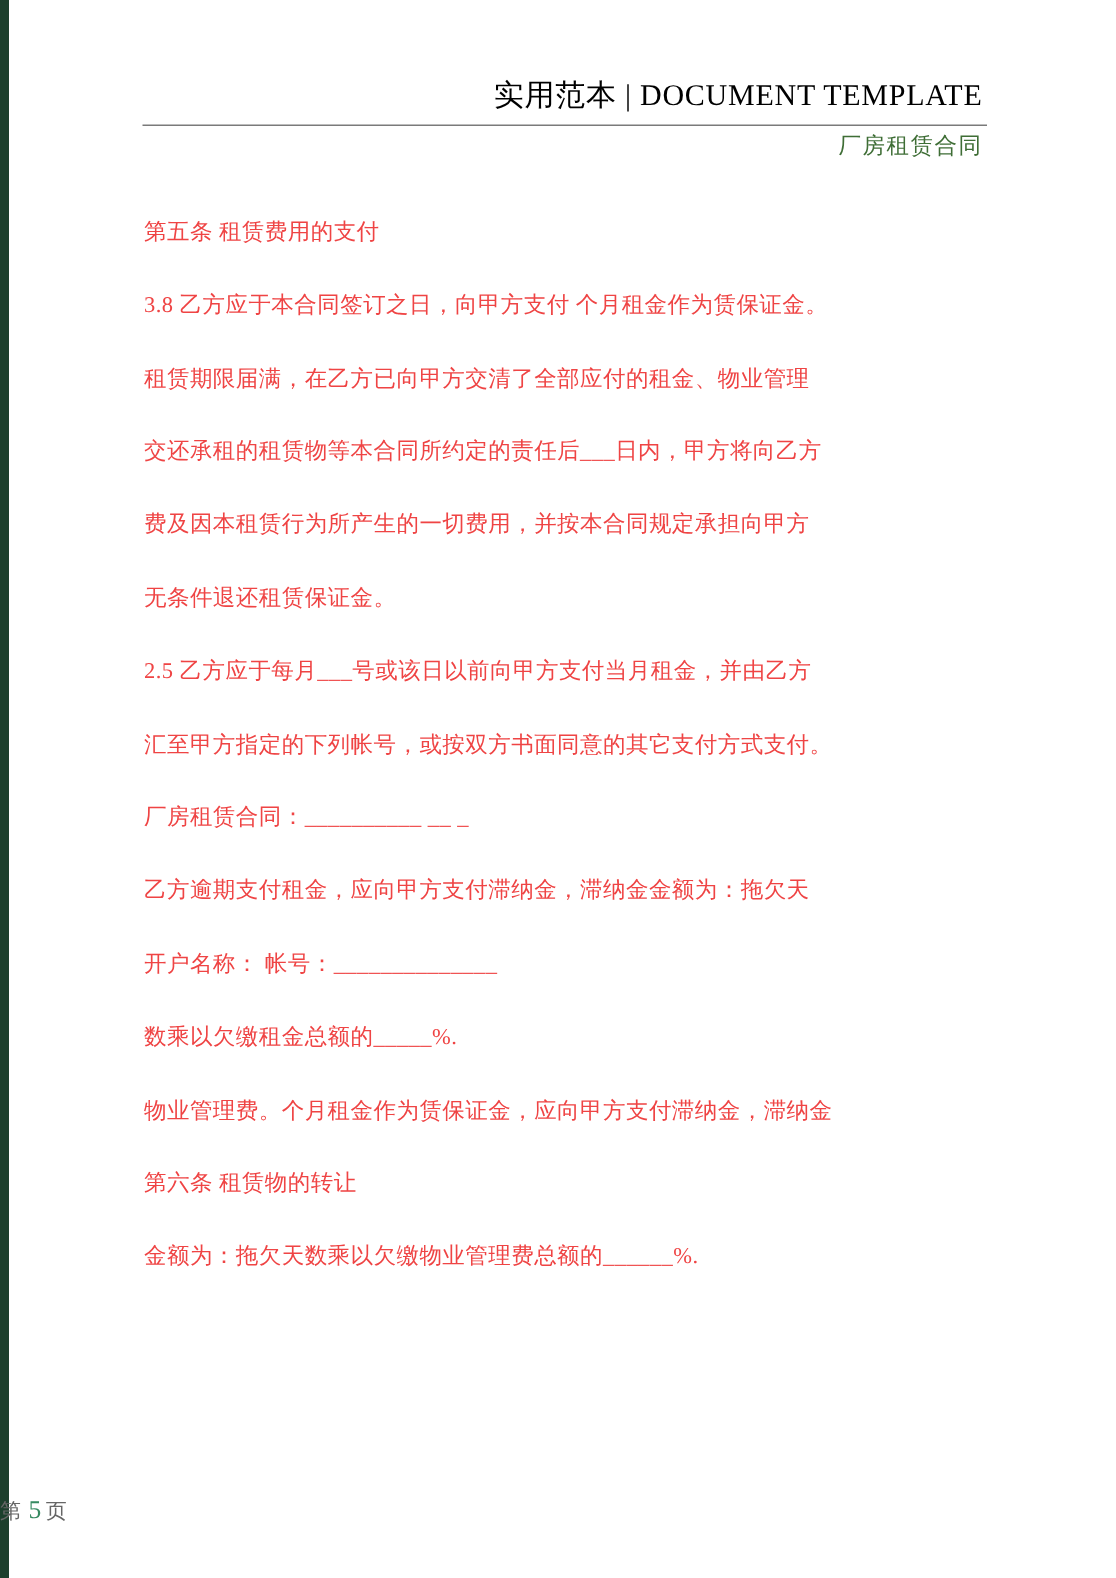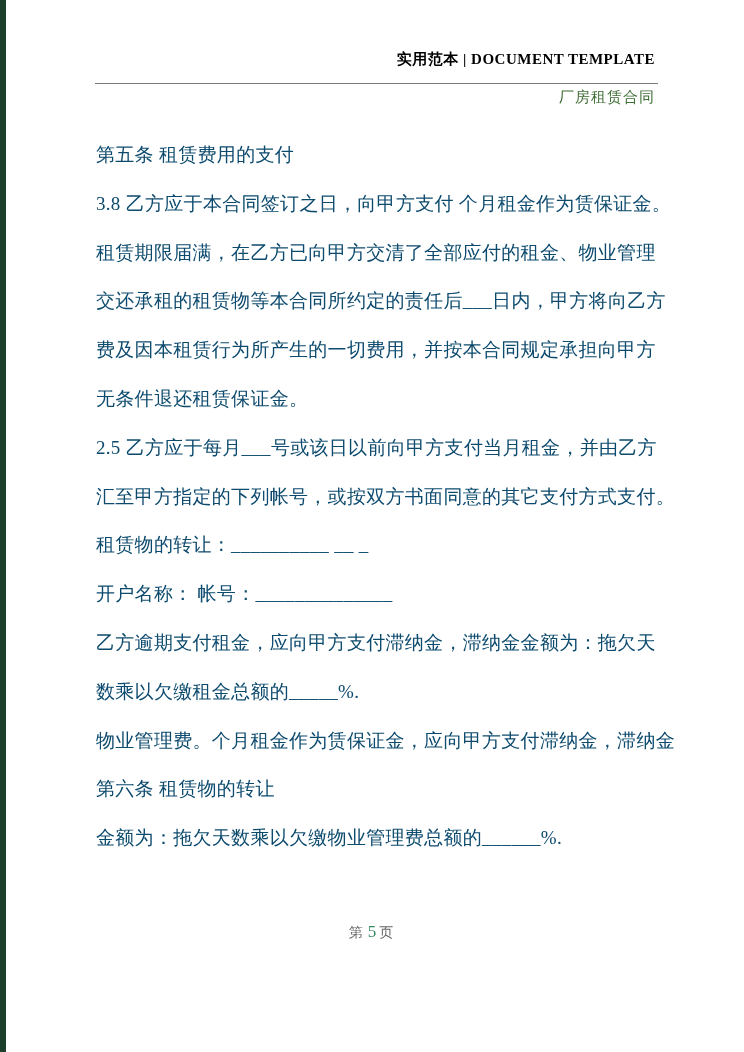--- a/index.html
+++ b/index.html
@@ -20,22 +20,22 @@
     left: 0;
     top: 0;
     width: 6px;
     height: 100%;
     background: #1c3f2c;
   }
   .header-brand {
     position: absolute;
     top: 50px;
     right: 89px;
-    font-size: 15px;
-    font-weight: bold;
+    font-size: 20px;
+    font-weight: normal;
     color: #000000;
     letter-spacing: 0.5px;
     white-space: nowrap;
   }
   .header-rule {
     position: absolute;
     top: 83px;
     left: 95px;
     right: 86px;
     height: 0;
@@ -53,31 +53,31 @@
   }
   .doc-body {
     position: absolute;
     top: 131px;
     left: 96px;
     right: 80px;
   }
   .doc-line {
     height: 48.8px;
     line-height: 48.8px;
-    font-size: 19px;
+    font-size: 15px;
     letter-spacing: 0.3px;
-    color: #0c4a6e;
+    color: #ef4444;
     white-space: nowrap;
   }
   .page-footer {
     position: absolute;
-    top: 922px;
+    top: 997px;
     left: 0;
     width: 100%;
-    text-align: center;
+    text-align: left;
     font-size: 14px;
     color: #666666;
     letter-spacing: 2px;
   }
   .page-footer .page-num {
     font-size: 17px;
     color: #378a62;
     padding: 0 3px;
     letter-spacing: 0;
   }
@@ -97,23 +97,23 @@
 
   <div class="doc-body">
     <div class="doc-line">第五条 租赁费用的支付</div>
     <div class="doc-line">3.8 乙方应于本合同签订之日，向甲方支付 个月租金作为赁保证金。</div>
     <div class="doc-line">租赁期限届满，在乙方已向甲方交清了全部应付的租金、物业管理</div>
     <div class="doc-line">交还承租的租赁物等本合同所约定的责任后___日内，甲方将向乙方</div>
     <div class="doc-line">费及因本租赁行为所产生的一切费用，并按本合同规定承担向甲方</div>
     <div class="doc-line">无条件退还租赁保证金。</div>
     <div class="doc-line">2.5 乙方应于每月___号或该日以前向甲方支付当月租金，并由乙方</div>
     <div class="doc-line">汇至甲方指定的下列帐号，或按双方书面同意的其它支付方式支付。</div>
-    <div class="doc-line">租赁物的转让：__________ __ _</div>
+    <div class="doc-line">厂房租赁合同：__________ __ _</div>
+    <div class="doc-line">乙方逾期支付租金，应向甲方支付滞纳金，滞纳金金额为：拖欠天</div>
     <div class="doc-line">开户名称：  帐号：______________</div>
-    <div class="doc-line">乙方逾期支付租金，应向甲方支付滞纳金，滞纳金金额为：拖欠天</div>
     <div class="doc-line">数乘以欠缴租金总额的_____%.</div>
     <div class="doc-line">物业管理费。个月租金作为赁保证金，应向甲方支付滞纳金，滞纳金</div>
     <div class="doc-line">第六条 租赁物的转让</div>
     <div class="doc-line">金额为：拖欠天数乘以欠缴物业管理费总额的______%.</div>
   </div>
 
   <div class="page-footer"><span>第</span><span class="page-num">5</span><span>页</span></div>
 
 </div>
 

